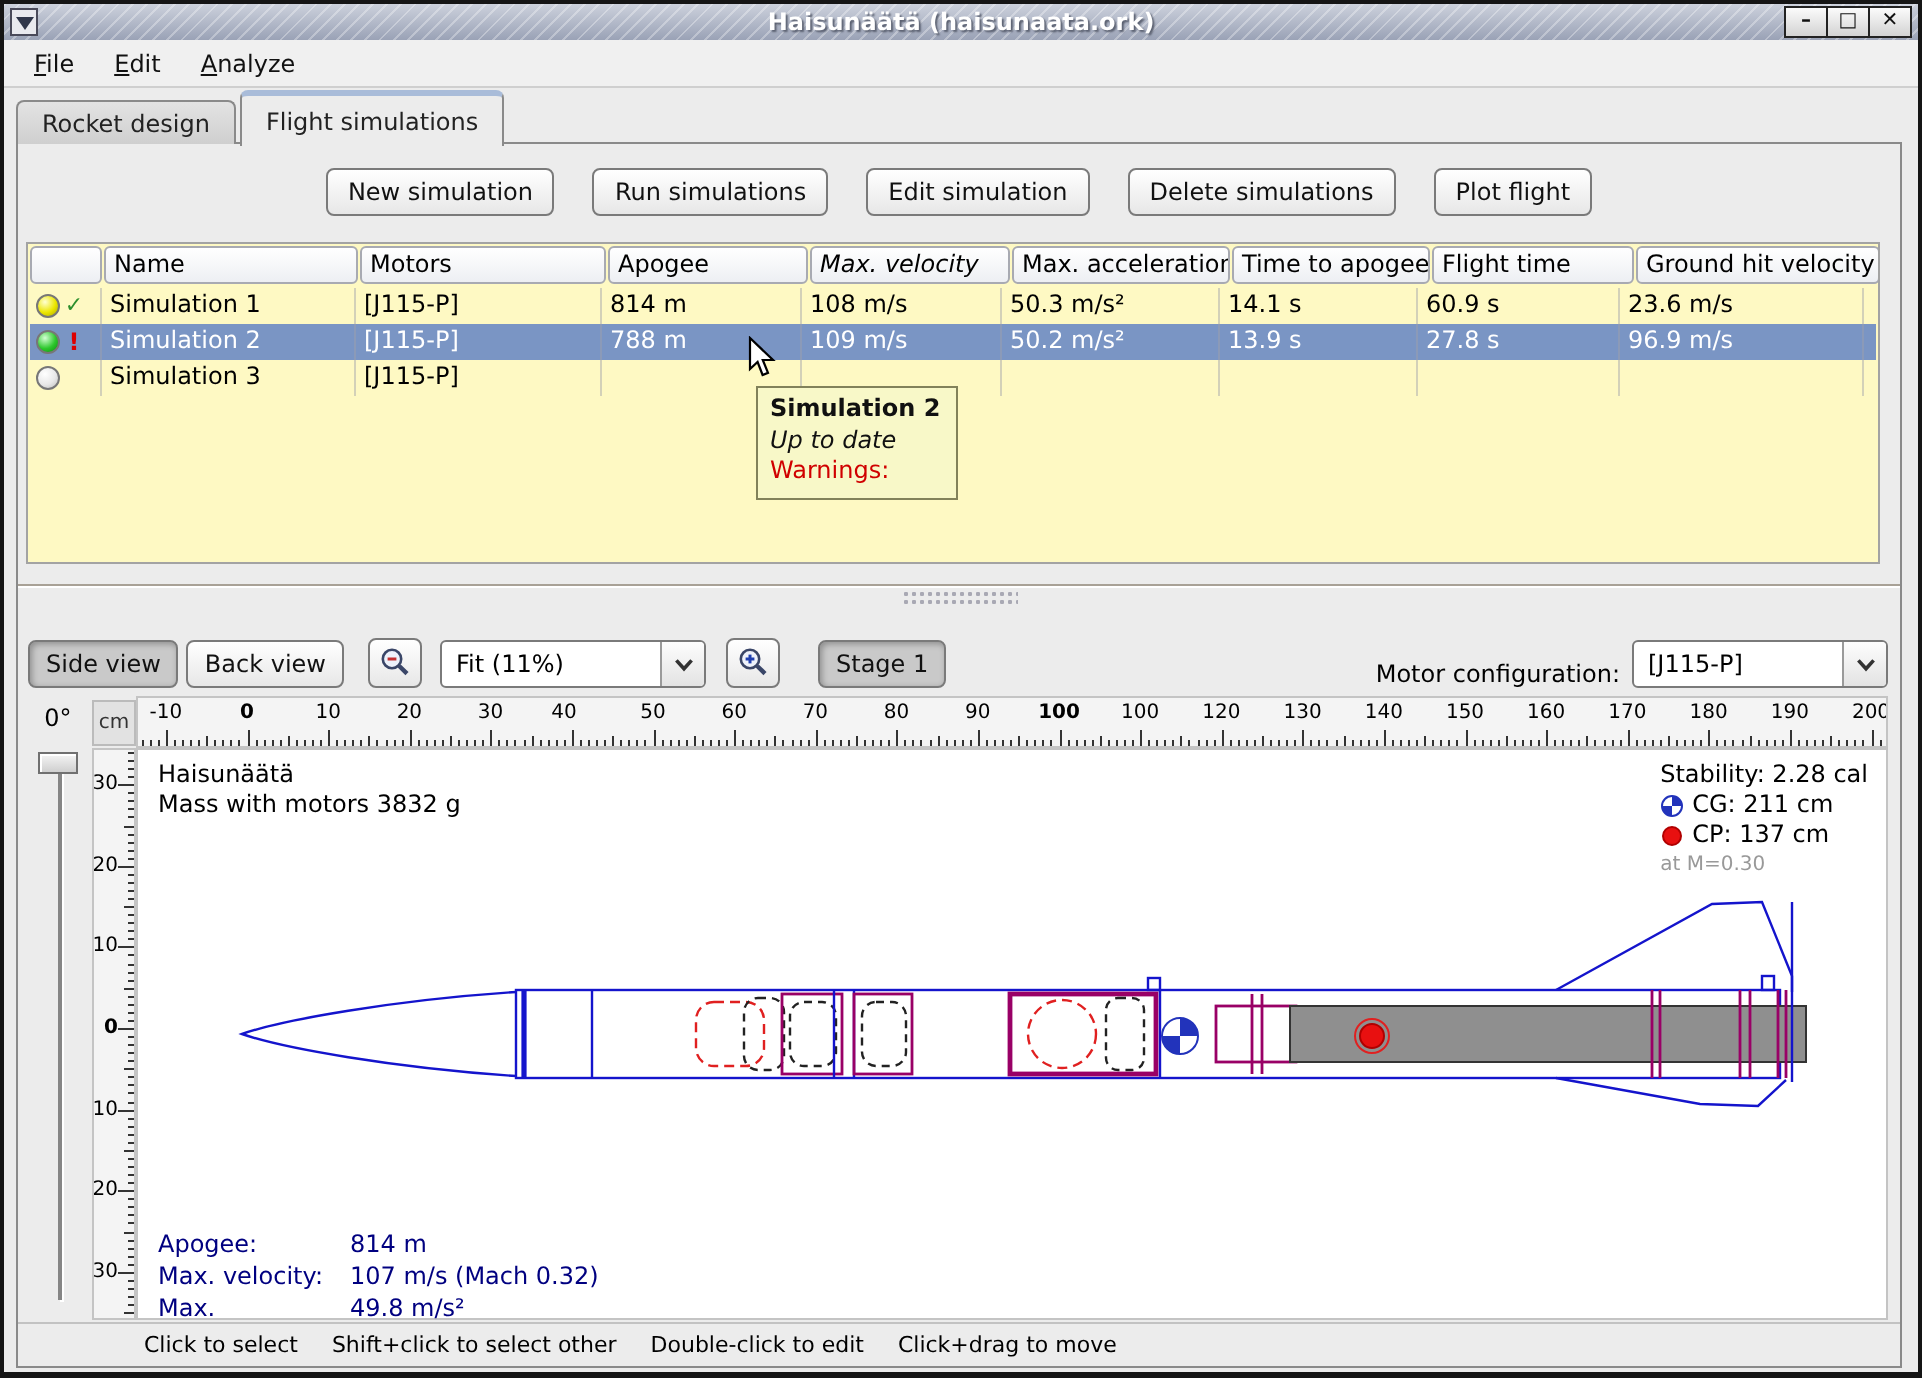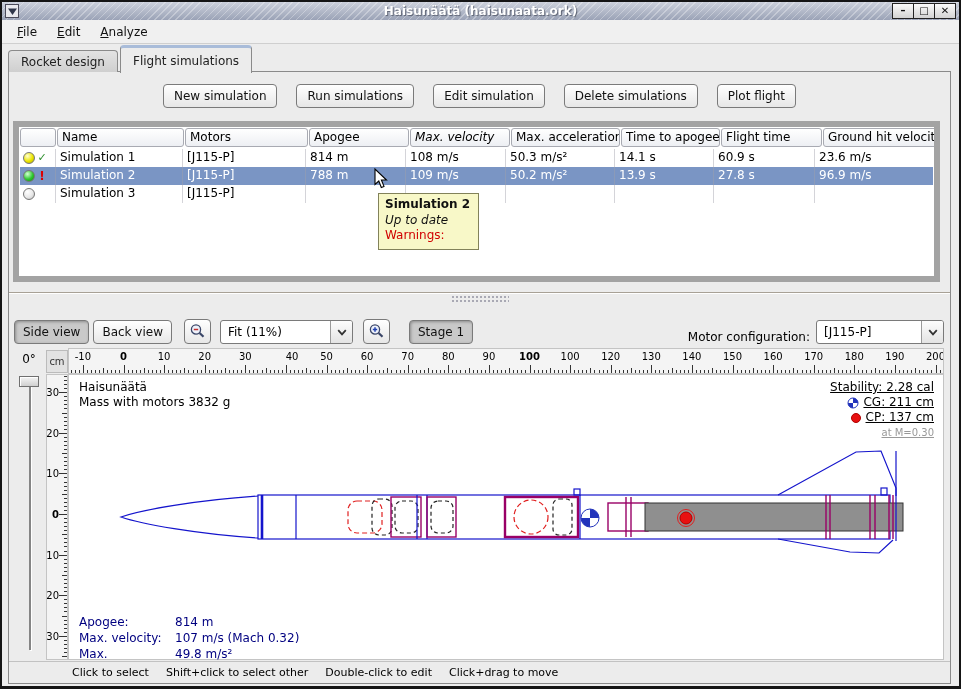--- a/index.html
+++ b/index.html
@@ -37,22 +37,22 @@
 
   
   .panel{position:absolute;left:6px;top:69px;width:943px;height:613px;border:1px solid #8a8a8a;background:#ececec;}
 
   .btn-row{position:absolute;top:12px;left:0;width:100%;display:flex;justify-content:center;gap:19px;}
   .btn{font-size:12px;padding:4px 10px;background:linear-gradient(#ffffff,#e7e7e7);
     border:1px solid #7a7a7a;border-radius:4px;color:#111;white-space:nowrap;}
   .btn.toggled{background:#c9c9c9;box-shadow:inset 1px 1px 3px rgba(0,0,0,.3);}
 
   
-  .table-wrap{position:absolute;left:4px;top:49px;width:927px;height:161px;background:#ffffff;
-    border:6px solid #a3a3a3;padding:1px;overflow:hidden;}
+  .table-wrap{position:absolute;left:4px;top:49px;width:927px;height:161px;background:#fef9c3;
+    border:1px solid #a3a3a3;padding:1px;overflow:hidden;}
   .thead{display:flex;height:19px;margin-bottom:2px;}
   .th{background:linear-gradient(#ffffff,#edeff3);border:1px solid #a8aab2;border-radius:3px;
     margin-right:1px;font-size:12px;line-height:15px;padding:1px 4px;white-space:nowrap;overflow:hidden;flex:none;}
   .trow{display:flex;height:18px;}
   .trow.selected{background:var(--sel);color:#fff;}
   .td{font-size:12px;line-height:17px;padding:0 4px;border-right:1px solid rgba(160,160,170,.45);
     white-space:nowrap;overflow:hidden;flex:none;}
   .td.status-cell{display:flex;align-items:center;gap:2px;padding-left:3px;}
   .ball{width:12px;height:12px;border-radius:50%;border:1px solid #777;flex:none;}
   .ball.yellow{background:radial-gradient(circle at 35% 30%,#ffffd2,#ece600 55%,#a8a400);}
@@ -105,21 +105,21 @@
   .v-ruler{position:absolute;left:37px;top:26px;width:22px;height:286px;background:#f4f4f4;
     border:1px solid #c4c4c4;overflow:hidden;}
   .vtick{position:absolute;right:0;height:1px;width:3px;background:#333;}
   .vtick.mid{width:5px;}
   .vtick.major{width:8px;}
   .vlabel{position:absolute;right:8px;transform:translateY(-50%);font-size:10px;color:#000;}
   .vlabel.bold{font-weight:bold;}
   .canvas{position:absolute;left:59px;top:26px;width:876px;height:286px;background:#fff;border:1px solid #c4c4c4;}
   .design-info{position:absolute;left:10px;top:5px;font-size:12px;line-height:15px;color:#000;}
   .stab{position:absolute;right:9px;top:5px;font-size:12px;line-height:15px;text-align:right;}
-  .stab-row{display:flex;justify-content:flex-end;align-items:center;gap:4px;text-decoration:underline;}
+  .stab-row{display:flex;justify-content:flex-start;align-items:center;gap:4px;}
   .stab .mach{font-size:10px;color:#999;}
   .flight-info{position:absolute;left:10px;top:239px;color:var(--navy);font-size:12px;line-height:16px;}
   .fi-row{display:flex;}
   .fi-label{width:96px;}
   .rocket-svg{position:absolute;inset:0;}
   .b{stroke:var(--blue);fill:none;stroke-width:1.2;}
   .b.thick{stroke-width:2.6;}
   .p{stroke:var(--purple);fill:none;stroke-width:1.4;}
   .p.thickp{stroke-width:2.4;}
   .rd{stroke:#e02020;fill:none;stroke-width:1.2;stroke-dasharray:5 3;}
@@ -328,21 +328,21 @@
           <div class="htick" style="left: 180.36px;"></div>
           <div class="htick" style="left: 184.42px;"></div>
           <div class="htick" style="left: 188.48px;"></div>
           <div class="htick" style="left: 192.54px;"></div>
           <div class="htick mid" style="left: 196.6px;"></div>
           <div class="htick" style="left: 200.66px;"></div>
           <div class="htick" style="left: 204.72px;"></div>
           <div class="htick" style="left: 208.78px;"></div>
           <div class="htick" style="left: 212.84px;"></div>
           <div class="htick major" style="left: 216.9px;"></div>
-          <div class="hlabel" style="left: 223px;">40</div>
+          <div class="hlabel" style="left: 213px;">40</div>
           <div class="htick" style="left: 220.96px;"></div>
           <div class="htick" style="left: 225.02px;"></div>
           <div class="htick" style="left: 229.08px;"></div>
           <div class="htick" style="left: 233.14px;"></div>
           <div class="htick mid" style="left: 237.2px;"></div>
           <div class="htick" style="left: 241.26px;"></div>
           <div class="htick" style="left: 245.32px;"></div>
           <div class="htick" style="left: 249.38px;"></div>
           <div class="htick" style="left: 253.44px;"></div>
           <div class="htick major" style="left: 257.5px;"></div>

